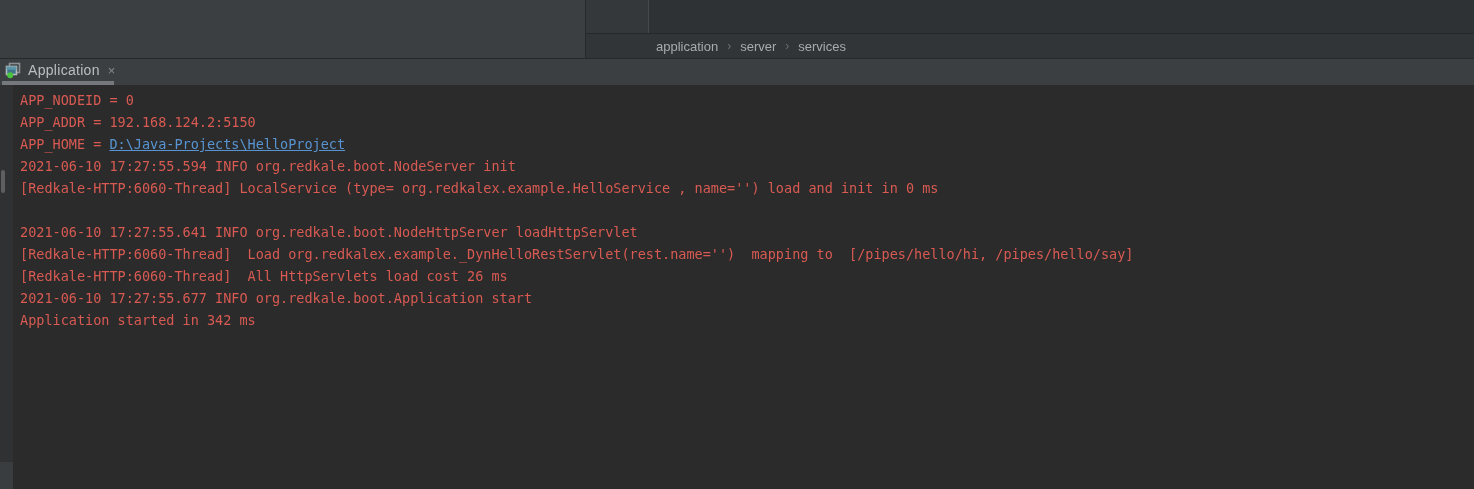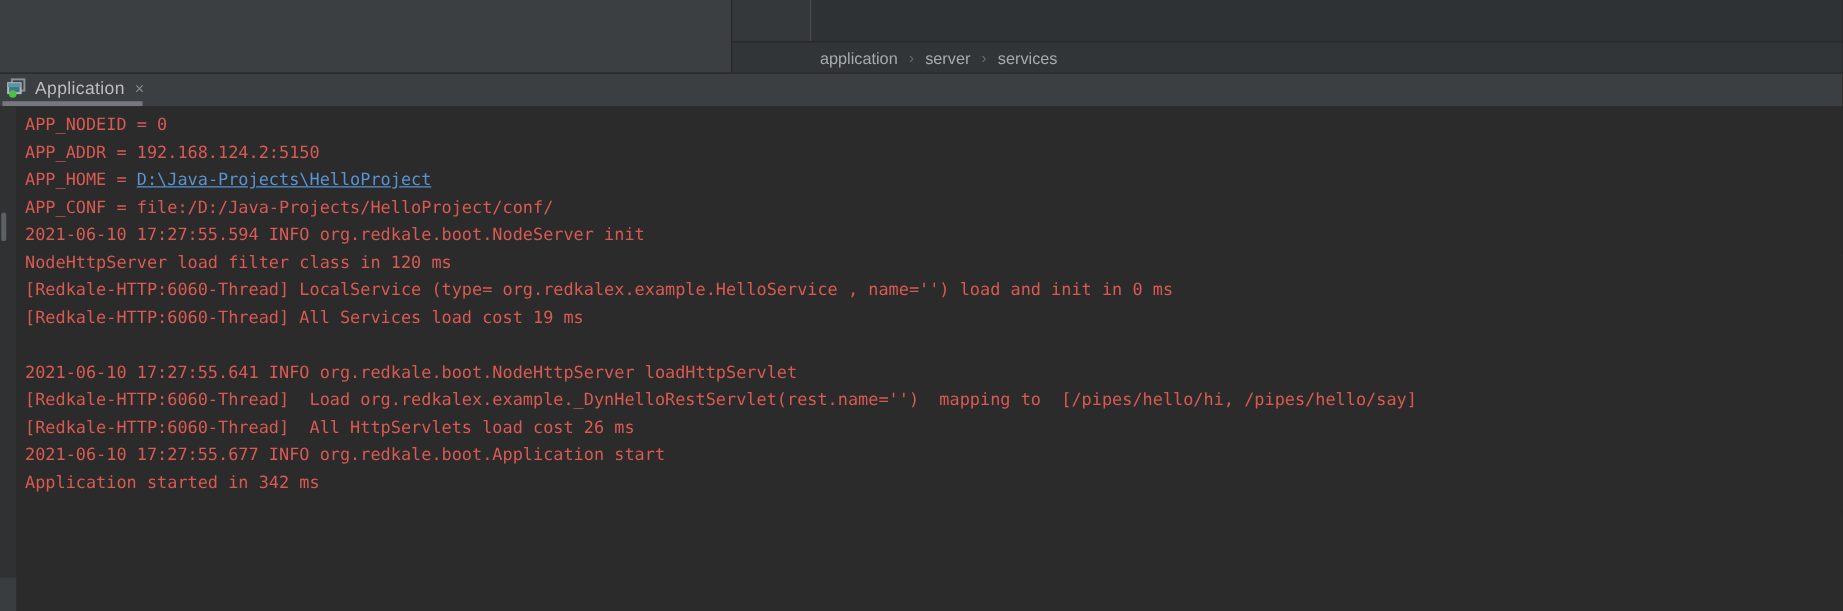--- a/index.html
+++ b/index.html
@@ -85,25 +85,22 @@
   </div>
 
   <div class="console">
     <div class="left-strip"></div>
     <div class="left-strip-bottom"></div>
     <div class="vscroll-thumb"></div>
     <div class="log">
         <div class="line"><span class="err">APP_NODEID = 0</span></div>
         <div class="line"><span class="err">APP_ADDR = 192.168.124.2:5150</span></div>
         <div class="line"><span class="err">APP_HOME = </span><span class="link">D:\Java-Projects\HelloProject</span></div>
-        <div class="line"><span class="err">APP_CONF = file:/D:/Java-Projects/HelloProject/conf/</span></div>
         <div class="line"><span class="err">2021-06-10 17:27:55.594 INFO org.redkale.boot.NodeServer init</span></div>
-        <div class="line"><span class="err">NodeHttpServer load filter class in 120 ms</span></div>
         <div class="line"><span class="err">[Redkale-HTTP:6060-Thread] LocalService (type= org.redkalex.example.HelloService , name='') load and init in 0 ms</span></div>
-        <div class="line"><span class="err">[Redkale-HTTP:6060-Thread] All Services load cost 19 ms</span></div>
         <div class="line"> </div>
         <div class="line"><span class="err">2021-06-10 17:27:55.641 INFO org.redkale.boot.NodeHttpServer loadHttpServlet</span></div>
         <div class="line"><span class="err">[Redkale-HTTP:6060-Thread]  Load org.redkalex.example._DynHelloRestServlet(rest.name='')  mapping to  [/pipes/hello/hi, /pipes/hello/say]</span></div>
         <div class="line"><span class="err">[Redkale-HTTP:6060-Thread]  All HttpServlets load cost 26 ms</span></div>
         <div class="line"><span class="err">2021-06-10 17:27:55.677 INFO org.redkale.boot.Application start</span></div>
         <div class="line"><span class="err">Application started in 342 ms</span></div>
       </div>
   </div>
 
 </div>

